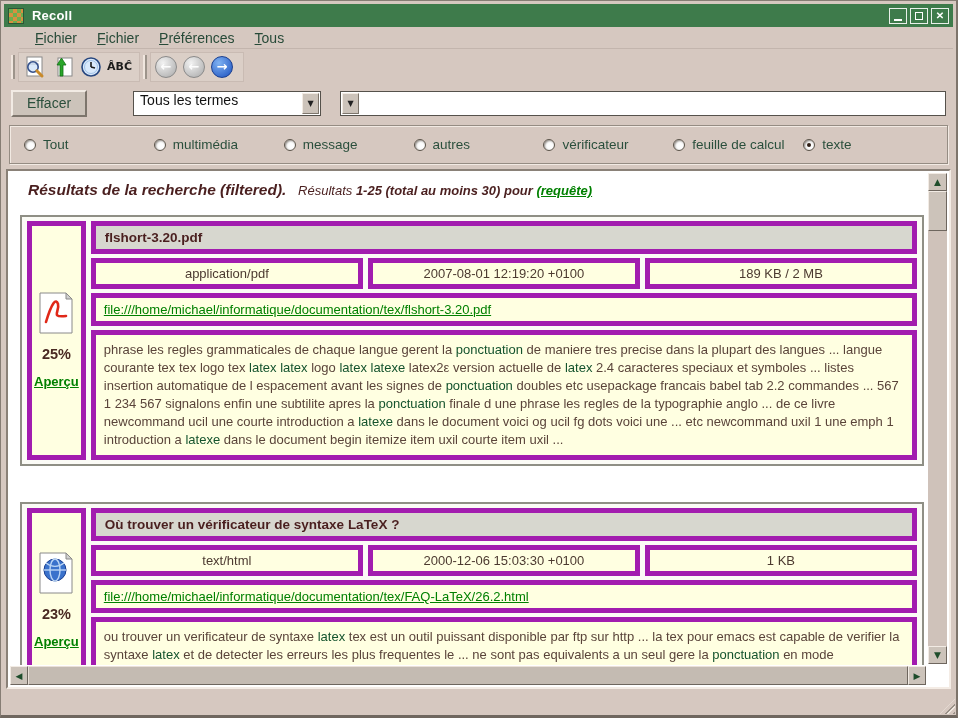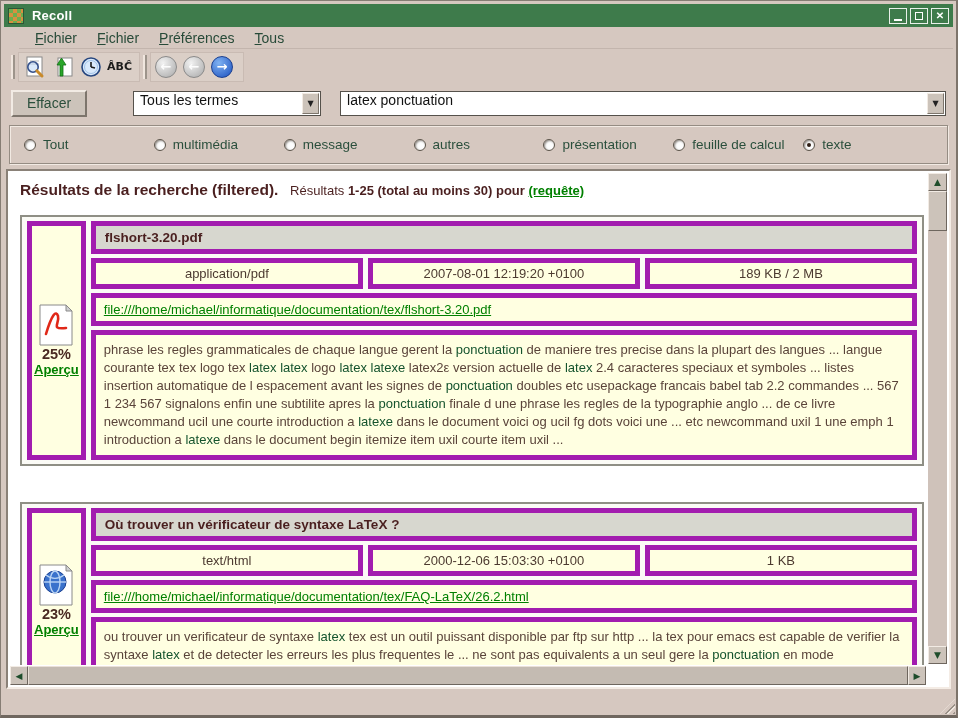--- a/index.html
+++ b/index.html
@@ -66,35 +66,35 @@
   .radio{width:12px;height:12px;border-radius:50%;background:#fdfdfd;border:1px solid #5a5248;box-shadow:inset 1px 1px 2px rgba(60,50,40,.55);position:relative;}
   .radio.checked::after{content:"";position:absolute;left:3px;top:3px;width:4px;height:4px;border-radius:50%;background:#2e1d14;}
   .radio-label{color:#2a4f3c;font-size:13.5px;}
   
   .results{
     position:absolute;left:5px;right:5px;top:168px;bottom:26px;background:#fff;
     border-top:2px solid #8a8178;border-left:2px solid #8a8178;
     border-bottom:2px solid #f4ece5;border-right:2px solid #f4ece5;
   }
   .results-content{position:absolute;left:0;top:0;right:22px;bottom:22px;overflow:hidden;padding:8px 4px 0 8px;}
-  .res-header{margin:2px 0 16px 4px;color:#4a1f1f;}
+  .res-header{margin:2px 0 16px 12px;color:#4a1f1f;font-style:italic;}
   .rh-title{font-weight:bold;font-size:15.5px;color:#4a1f1f;}
   .rh-info{font-size:13px;color:#4a1f1f;margin-left:8px;}
   .rh-info b{font-weight:bold;}
   a.green-link{color:#008000;text-decoration:underline;font-weight:bold;cursor:pointer;}
   a.url-link{color:#008000;text-decoration:underline;font-weight:normal;cursor:pointer;}
   
   table.result{border-collapse:separate;border-spacing:5px 4px;border:2px solid #8f8f85;background:#fbfbf6;width:904px;margin:0 0 36px 4px;}
   td.rcell{border:5px solid #a21caf;background:#ffffe1;font-size:13px;color:#4c3a30;vertical-align:middle;}
   td.rtitle{background:#d7d7cf;font-weight:bold;color:#4a1f1f;padding:4px 9px;font-size:13.5px;}
   td.rmeta{text-align:center;padding:3px 12px;width:33%;}
   td.rurl{padding:4px 8px;}
   td.rsnip{padding:6px 8px;line-height:18px;color:#5a443a;text-align:left;vertical-align:top;}
   td.rleft{width:66px;text-align:center;vertical-align:middle;padding:6px 2px;}
-  .left-stack{display:flex;flex-direction:column;align-items:center;gap:0;}
+  .left-stack{display:flex;flex-direction:column;align-items:center;gap:12px;}
   .pct{font-weight:bold;color:#4a2a22;font-size:14.5px;}
   .hl{color:#14532d;}
   
   .sb-btn{width:19px;height:18px;background:#ccc3ba;border-top:1px solid #f2ebe4;border-left:1px solid #f2ebe4;border-bottom:1px solid #6e665e;border-right:1px solid #6e665e;display:flex;align-items:center;justify-content:center;color:#1e4d2b;font-size:9px;font-family:"DejaVu Sans",sans-serif;}
   .vscroll{position:absolute;top:2px;right:2px;bottom:23px;width:19px;background-color:#cfc2ba;background-image:radial-gradient(#ded1c9 20%, transparent 21%);background-size:4px 4px;display:flex;flex-direction:column;}
   .vthumb{height:40px;background:#ccc3ba;border-top:1px solid #f2ebe4;border-left:1px solid #f2ebe4;border-bottom:1px solid #6e665e;border-right:1px solid #6e665e;}
   .vtrack{flex:1;}
   .hscroll{position:absolute;left:2px;right:23px;bottom:2px;height:19px;background-color:#cfc2ba;display:flex;}
   .hscroll .sb-btn{height:19px;width:18px;}
   .hthumb{flex:1;background:#c4bbb2;border-top:1px solid #eae0d8;border-left:1px solid #eae0d8;border-bottom:1px solid #6e665e;border-right:1px solid #6e665e;}
@@ -184,21 +184,20 @@
   </div>
 
   <div class="searchrow">
     <button class="btn3d">Effacer</button>
     <div style="width:8px"></div>
     <div class="combo mode-combo">
       <span class="combo-text">Tous les termes</span>
       <span class="combo-arrow">▼</span>
     </div>
     <div class="combo query-combo">
-      <input class="combo-input" type="text" value="latex ponctuation" style="">
       <span class="combo-arrow">▼</span>
     </div>
   </div>
 
   <div class="filterbar">
     <div class="filter-item">
       <span class="radio"></span>
       <span class="radio-label">Tout</span>
     </div>
 
@@ -212,21 +211,21 @@
       <span class="radio-label">message</span>
     </div>
 
     <div class="filter-item">
       <span class="radio"></span>
       <span class="radio-label">autres</span>
     </div>
 
     <div class="filter-item">
       <span class="radio"></span>
-      <span class="radio-label">présentation</span>
+      <span class="radio-label">vérificateur</span>
     </div>
 
     <div class="filter-item">
       <span class="radio"></span>
       <span class="radio-label">feuille de calcul</span>
     </div>
 
     <div class="filter-item">
       <span class="radio checked"></span>
       <span class="radio-label">texte</span>

